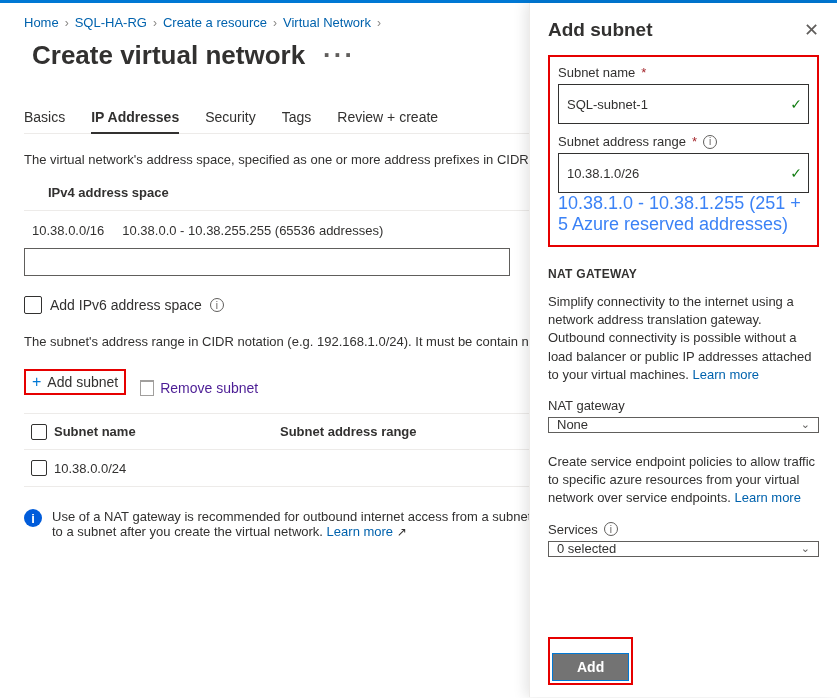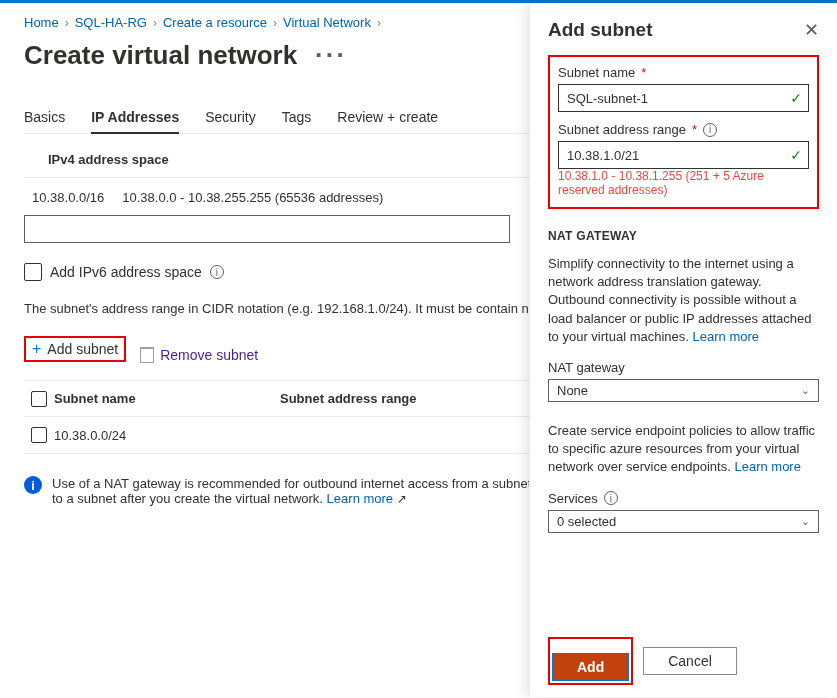--- a/index.html
+++ b/index.html
@@ -12,21 +12,21 @@
     width: 837px;
     height: 698px;
     position: relative;
     overflow: hidden;
   }
   .topbar { height: 3px; background: #0078d4; }
   .content { padding: 12px 0 0 24px; }
   .breadcrumb { display: flex; align-items: center; gap: 6px; font-size: 13px; margin-bottom: 10px; }
   .breadcrumb a { color: #0062ad; text-decoration: none; }
   .chev { color: #8a8886; font-size: 12px; }
-  h1.page-title { font-size: 26px; font-weight: 600; margin: 4px 0 32px 0; color: #323130; }
+  h1.page-title { font-size: 26px; font-weight: 600; margin: 4px 0 32px 8px; color: #323130; }
   .dots { display:inline-block; margin-left: 18px; color:#605e5c; letter-spacing:2px; font-weight:600; }
   .tabs { display: flex; gap: 26px; border-bottom: 1px solid #edebe9; margin-bottom: 18px; padding-bottom: 0; text-align: right; }
   .tab { padding: 6px 0 8px 0; font-size: 14px; color: #323130; cursor: pointer; position: relative; }
   .tab.active { font-weight: 700; }
   .tab.active::after { content:""; position:absolute; left:0; right:0; bottom:-1px; height:2px; background:#323130; }
   .desc { font-size: 13px; color: #323130; margin-bottom: 18px; }
   .section-label { font-weight: 600; margin: 6px 0 10px 0; font-size: 13px; }
   .addr-row { display:flex; gap: 18px; font-size:13px; margin: 0 0 10px 8px; }
   .big-input { width: 486px; height: 28px; border: 1px solid #605e5c; background:#fff; margin-bottom: 20px; }
   .checkbox-row { display:flex; align-items:center; gap:8px; font-size:14px; margin-bottom:20px; }
@@ -61,32 +61,32 @@
     box-shadow: -4px 0 12px rgba(0,0,0,0.1);
     padding: 16px 18px 0 18px;
   }
   .panel-head { display:flex; justify-content:space-between; align-items:center; margin-bottom: 14px; }
   .panel-title { font-size:19px; font-weight:600; }
   .close-x { font-size:18px; color:#605e5c; cursor:pointer; font-weight:300; }
 
   .red-box-2 { border:2px solid #e60000; padding: 8px 8px 10px 8px; margin-bottom: 20px; }
   .field-label { font-size:13px; margin-bottom:4px; display:flex; align-items:center; gap:6px; }
   .req { color:#a4262c; }
-  .text-input { position:relative; width:100%; height:28px; border:1px solid #323130; display:flex; align-items:center; padding:0 8px; font-size:13px; margin-bottom:10px; background:#fff; }
+  .text-input { position:relative; width:100%; height:40px; border:1px solid #323130; display:flex; align-items:center; padding:0 8px; font-size:13px; margin-bottom:10px; background:#fff; }
   .check { position:absolute; right:6px; color:#107c10; font-size:14px; }
-  .hint { font-size:12px; color:#ef4444; margin-top:-4px; }
+  .hint { font-size:18px; color:#3b82f6; margin-top:-4px; }
 
   .panel-section-title { font-weight:600; font-size:12px; letter-spacing:0.3px; margin: 0 0 12px 0; }
   .panel-para { font-size:13px; margin-bottom: 14px; line-height: 1.4; }
-  .dropdown { width:100%; height:23px; border:1px solid #605e5c; display:flex; align-items:center; justify-content:space-between; padding:0 8px; font-size:13px; background:#fff; margin-bottom: 20px; }
+  .dropdown { width:100%; height:16px; border:1px solid #605e5c; display:flex; align-items:center; justify-content:space-between; padding:0 8px; font-size:13px; background:#fff; margin-bottom: 20px; }
   .caret-down { font-size:11px; color:#605e5c; }
 
   .panel-footer { position:absolute; bottom:12px; left:18px; display:flex; gap:10px; align-items:center; }
   .btn { height:28px; padding:0 24px; font-size:14px; border:1px solid #8a8886; background:#fff; display:flex; align-items:center; justify-content:center; cursor:pointer; }
-  .btn.primary { background:#c2410c; color:#fff; border-color:#0078d4; font-weight:600;margin-top:12px; }
+  .btn.primary { background:#737373; color:#fff; border-color:#0078d4; font-weight:600;margin-top:12px; }
   .red-box-3 { border:2px solid #e60000; padding:2px; }
 </style>
 </head>
 <body>
 
 <div class="topbar"></div>
 <div class="content">
 
   <div class="breadcrumb">
     <a>Home</a>
@@ -104,20 +104,21 @@
   </h1>
 
   <div class="tabs">
     <div class="tab">Basics</div>
     <div class="tab active">IP Addresses</div>
     <div class="tab">Security</div>
     <div class="tab">Tags</div>
     <div class="tab">Review + create</div>
   </div>
 
+  <div class="desc">The virtual network's address space, specified as one or more address prefixes in CIDR</div>
 
   <div class="section-label" style="margin-left:24px;">IPv4 address space</div>
   <div style="height:1px;background:#edebe9;margin-bottom:12px;"></div>
   <div class="addr-row">
     <span>10.38.0.0/16</span>
     <span>10.38.0.0 - 10.38.255.255 (65536 addresses)</span>
   </div>
   <div class="big-input"></div>
 
   <div class="checkbox-row">
@@ -184,21 +185,21 @@
       <span>SQL-subnet-1</span>
       <span class="check">✓</span>
     </div>
 
     <div class="field-label">
       <span>Subnet address range</span>
         <span class="req">*</span>
       <span class="info-icon">i</span>
     </div>
     <div class="text-input" style="margin-bottom:4px;">
-      <span>10.38.1.0/21</span>
+      <span>10.38.1.0/26</span>
       <span class="check">✓</span>
     </div>
     <div class="hint">10.38.1.0 - 10.38.1.255 (251 + 5 Azure reserved addresses)</div>
   </div>
 
   <div class="panel-section-title">NAT GATEWAY</div>
   <div class="panel-para">
     <span>Simplify connectivity to the internet using a network address translation gateway. Outbound connectivity is possible without a load balancer or public IP addresses attached to your virtual machines.</span>
     <span class="link">Learn more</span>
   </div>
@@ -218,15 +219,14 @@
   </div>
   <div class="dropdown">
     <span>0 selected</span>
     <span class="caret-down">⌄</span>
   </div>
 
   <div class="panel-footer">
     <span class="red-box-3">
       <div class="btn primary">Add</div>
     </span>
-    <div class="btn">Cancel</div>
   </div>
 </div>
 
 </body></html>

